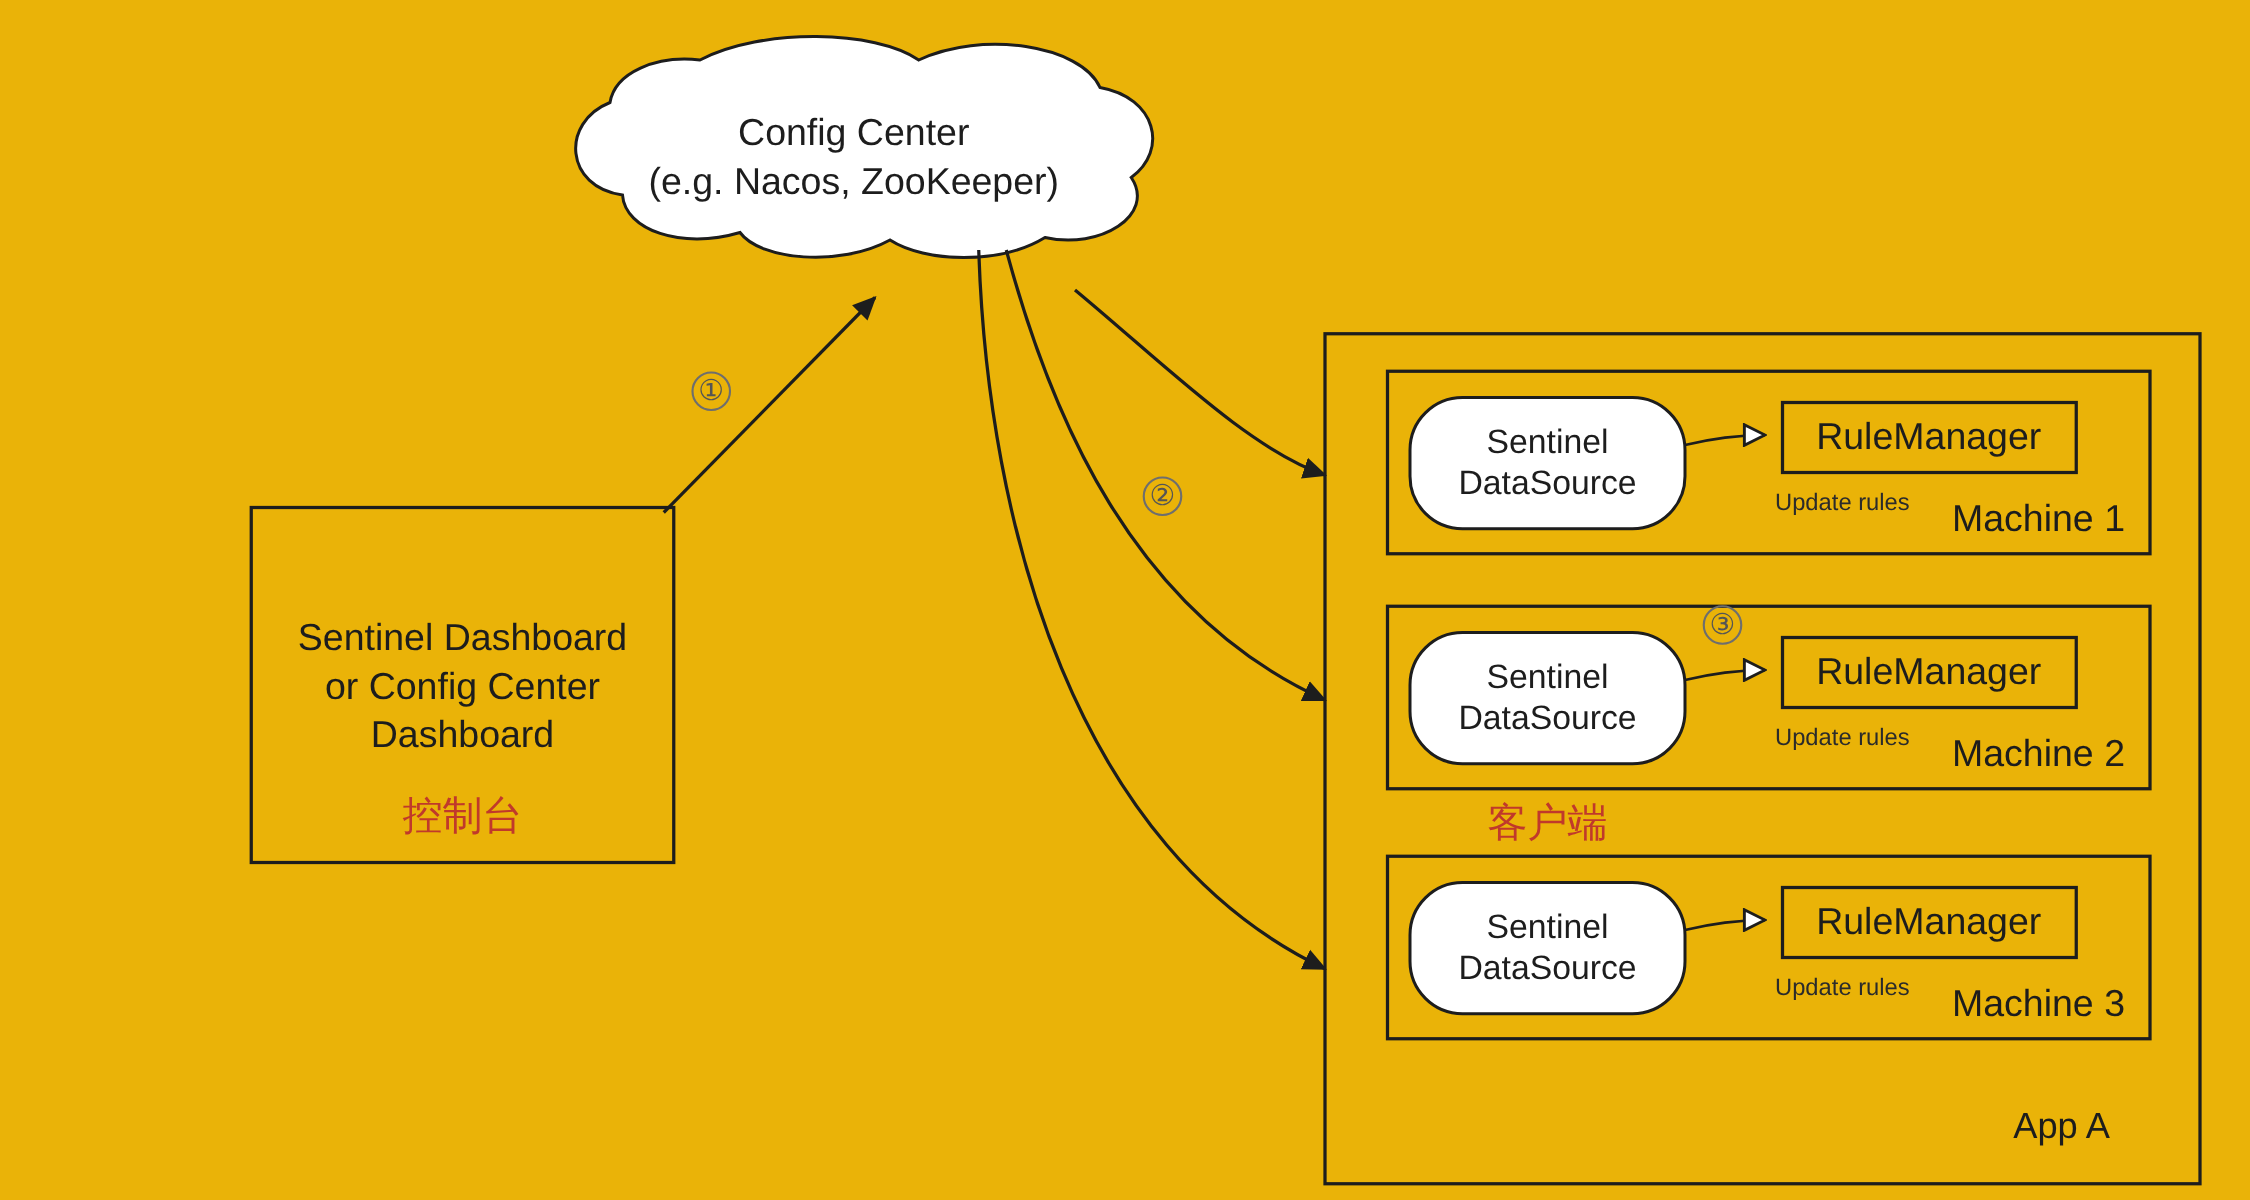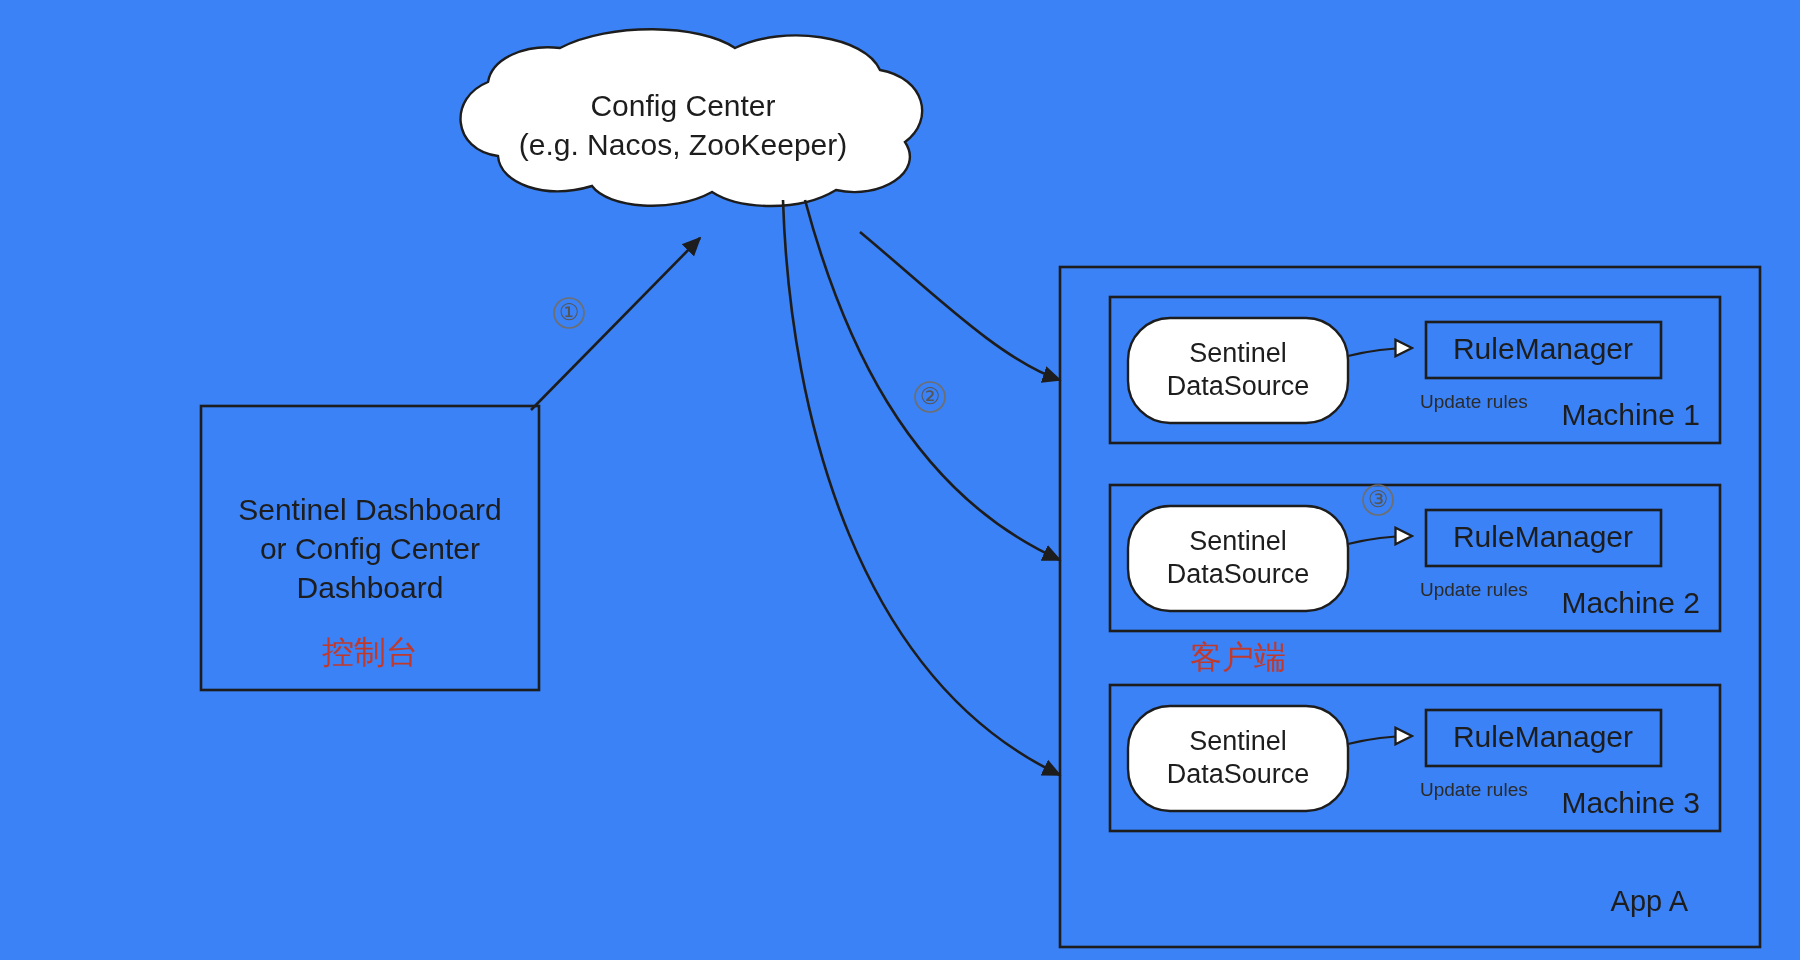--- a/index.html
+++ b/index.html
@@ -8,21 +8,21 @@
     background: #ffffff;
   }
   body {
     font-family: "Liberation Sans", "DejaVu Sans", sans-serif;
     color: #1a1a1a;
   }
   #canvas {
     position: relative;
     width: 1800px;
     height: 960px;
-    background: #3b82f6;
+    background: #eab308;
     overflow: hidden;
   }
   #diagram-svg {
     position: absolute;
     left: 0;
     top: 0;
     width: 1800px;
     height: 960px;
   }
   .svg-text {

